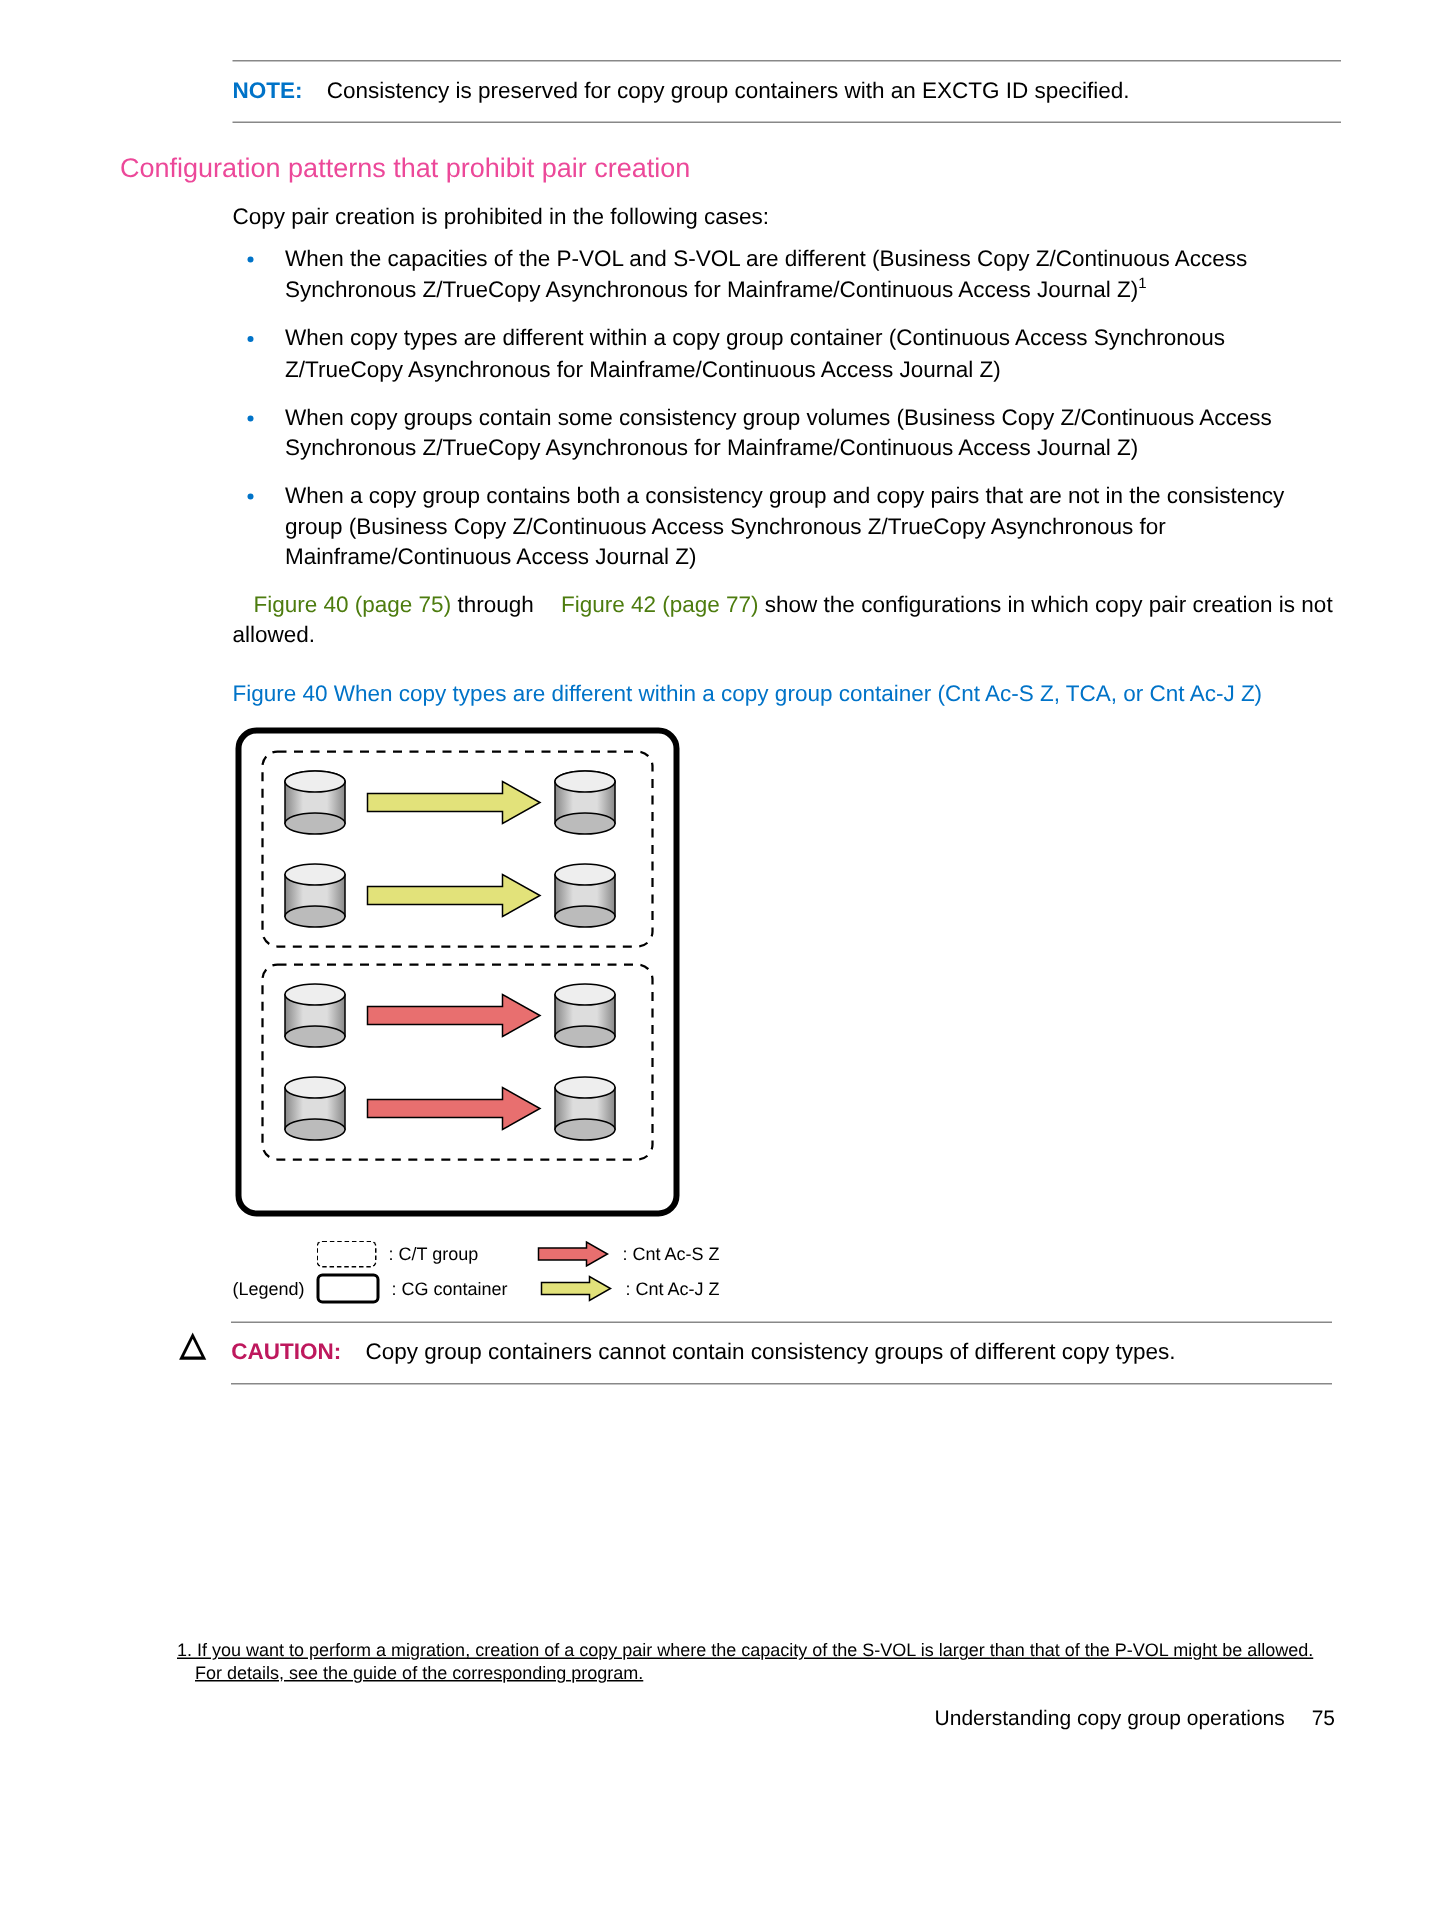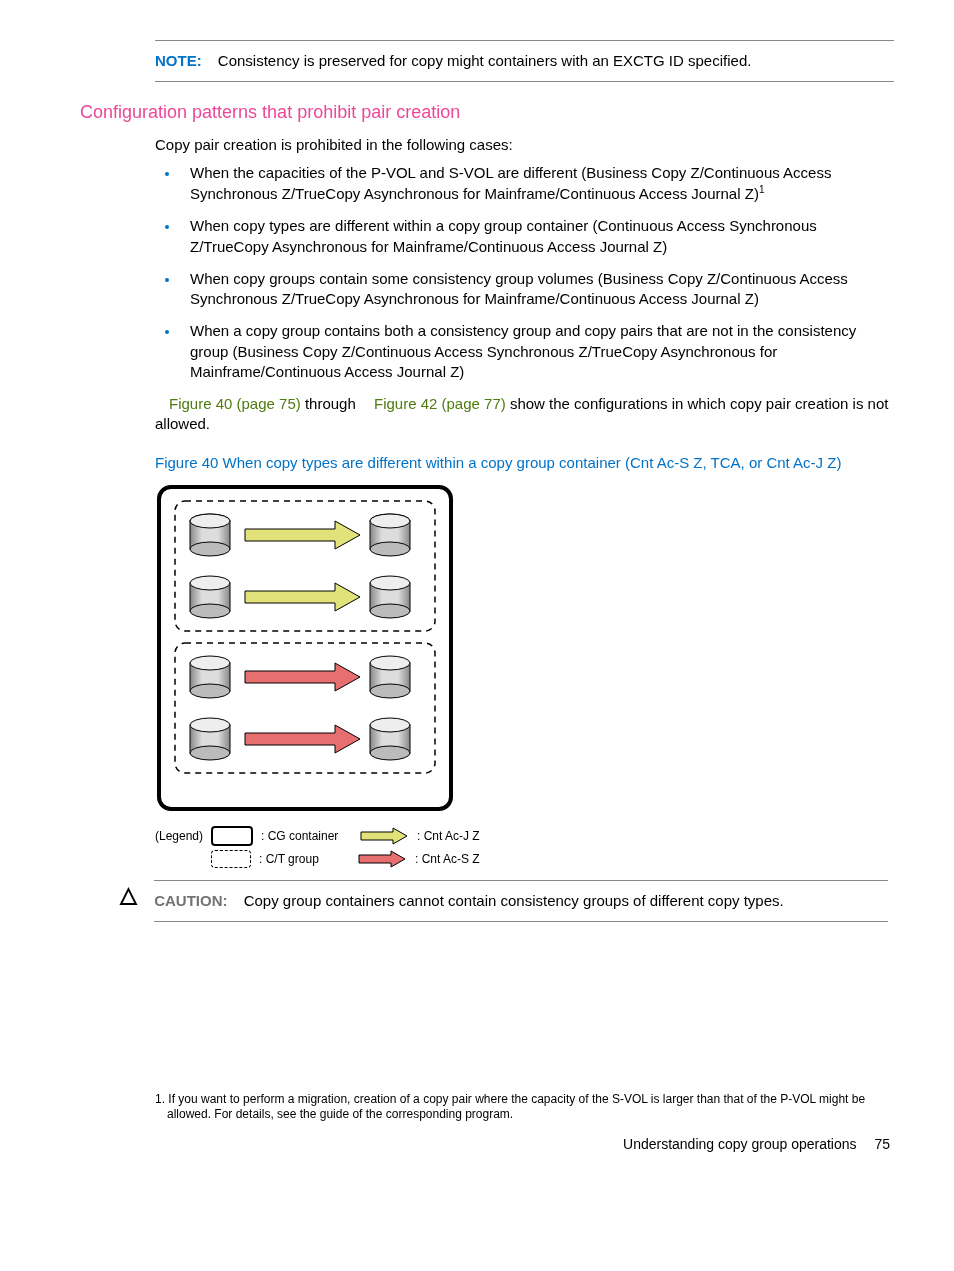--- a/index.html
+++ b/index.html
@@ -78,31 +78,32 @@
     display: inline-block;
     width: calc(100% - 40px);
     vertical-align: top;
   }
   .caution-inner {
     border-top: 1px solid #888;
     border-bottom: 1px solid #888;
     padding: 10px 0;
   }
   .caution-label {
-    color: #737373;
+    color: #be185d;
     font-weight: bold;
     margin-right: 12px;
   }
   .footnote {
     font-size: 12px;
-    margin-left: 75px;
+    margin-left: 38px;
     margin-top: 170px;
     line-height: 1.2;
     text-indent: -12px;
     padding-left: 12px;
+    text-decoration: underline;
   }
   .footer {
     text-align: right;
     font-size: 14px;
     margin-top: 14px;
     margin-right: 4px;
   }
   .pagenum {
     margin-left: 14px;
   }
@@ -124,21 +125,21 @@
   }
   .leg-box-dash {
     width: 38px; height: 16px; border: 1px dashed #000; border-radius: 4px;
   }
 </style>
 </head>
 <body>
 
 <div class="note-box">
   <span class="note-label">NOTE:</span>
-  <span>Consistency is preserved for copy might containers with an EXCTG ID specified.</span>
+  <span>Consistency is preserved for copy group containers with an EXCTG ID specified.</span>
 </div>
 
 <div class="section-heading">Configuration patterns that prohibit pair creation</div>
 
 <div class="body-text">Copy pair creation is prohibited in the following cases:</div>
 
 <ul class="bullets">
   <li><span>When the capacities of the P-VOL and S-VOL are different (Business Copy Z/Continuous Access Synchronous Z/TrueCopy Asynchronous for Mainframe/Continuous Access Journal Z)</span><span class="sup">1</span></li>
   <li>When copy types are different within a copy group container (Continuous Access Synchronous Z/TrueCopy Asynchronous for Mainframe/Continuous Access Journal Z)</li>
   <li>When copy groups contain some consistency group volumes (Business Copy Z/Continuous Access Synchronous Z/TrueCopy Asynchronous for Mainframe/Continuous Access Journal Z)</li>
@@ -224,37 +225,37 @@
 
   <g stroke="#000" stroke-width="1">
     <polygon points="90,188 180,188 180,180 205,194 180,208 180,200 90,200" fill="#e86f6f"></polygon>
     <polygon points="90,250 180,250 180,242 205,256 180,270 180,262 90,262" fill="#e86f6f"></polygon>
   </g>
 </svg>
 </div>
 
 <div class="legend">
   <div class="legend-row">
+    <span class="legend-lbl"></span>
+    <span class="leg-box-dash"></span>
+    <span class="legend-txt">: C/T group</span>
+    <svg width="50" height="18">
+        <polygon points="2,5 34,5 34,1 48,9 34,17 34,13 2,13" fill="#e86f6f" stroke="#000"></polygon>
+      </svg>
+    <span>: Cnt Ac-S Z</span>
+  </div>
+  <div class="legend-row">
     <span class="legend-lbl">(Legend)</span>
     <span class="leg-box-solid"></span>
     <span class="legend-txt">: CG container</span>
     <svg width="50" height="18">
         <polygon points="2,5 34,5 34,1 48,9 34,17 34,13 2,13" fill="#e2e27a" stroke="#000"></polygon>
       </svg>
     <span>: Cnt Ac-J Z</span>
   </div>
-  <div class="legend-row">
-    <span class="legend-lbl"></span>
-    <span class="leg-box-dash"></span>
-    <span class="legend-txt">: C/T group</span>
-    <svg width="50" height="18">
-        <polygon points="2,5 34,5 34,1 48,9 34,17 34,13 2,13" fill="#e86f6f" stroke="#000"></polygon>
-      </svg>
-    <span>: Cnt Ac-S Z</span>
-  </div>
 </div>
 
 <div class="caution-wrap">
   <span class="caution-icon">△</span>
   <div class="caution-box">
     <div class="caution-inner">
       <span class="caution-label">CAUTION:</span>
       <span>Copy group containers cannot contain consistency groups of different copy types.</span>
     </div>
   </div>

